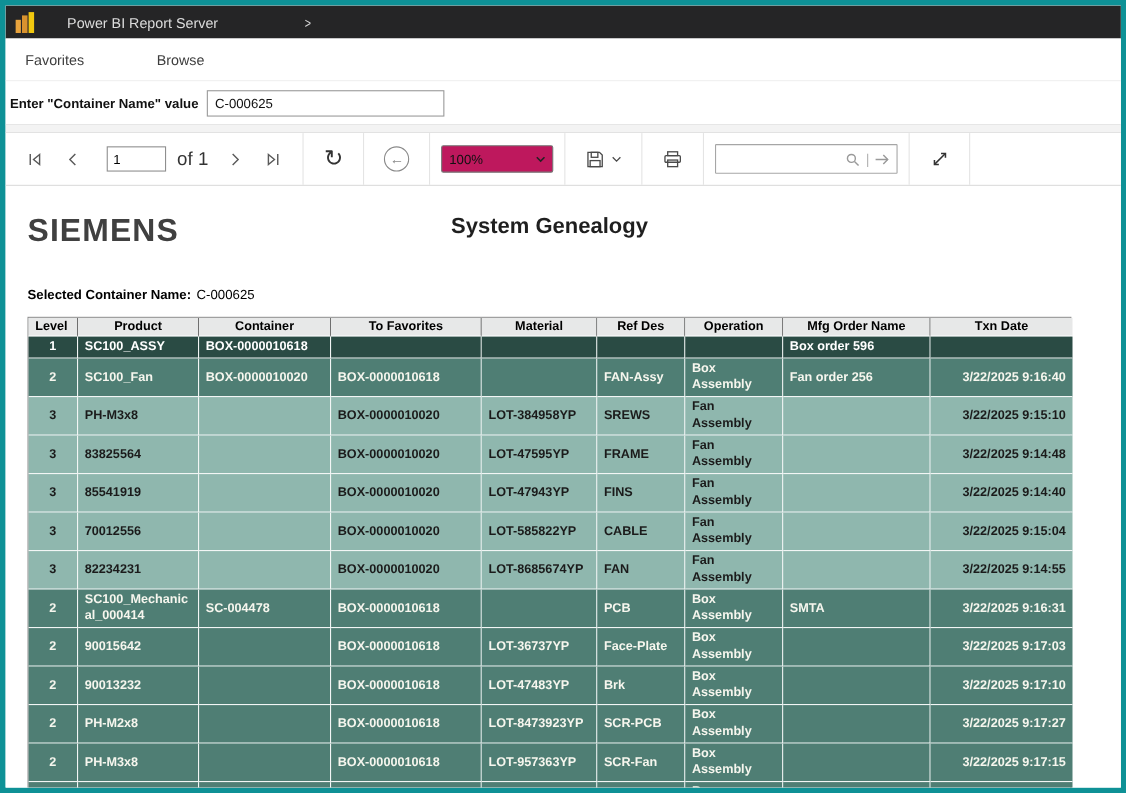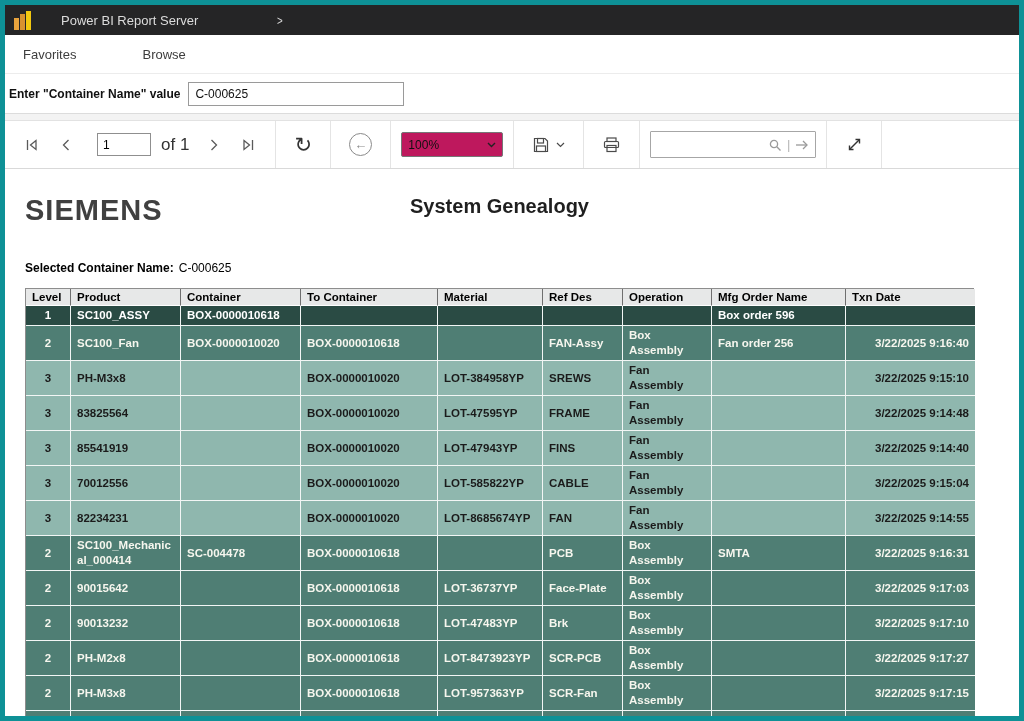--- a/index.html
+++ b/index.html
@@ -38,21 +38,21 @@
   .report-header{position:relative;height:42px;}
   .siemens-logo{font-size:29px;font-weight:800;letter-spacing:1px;color:#404040;line-height:36px;}
   .report-title{position:absolute;left:0;right:0;top:3px;text-align:center;font-size:20px;font-weight:700;color:#1f1f1f;}
   .selected-row{display:flex;margin-top:27px;font-size:12px;color:#000;}
   .sel-pair{display:flex;gap:5px;align-items:center;}
   .sel-pair.first{width:275px;}
   .sel-label{font-weight:700;}
   
   .tablewrap{margin-top:13px;border:1px solid #8d8d8d;width:949px;box-sizing:border-box;}
   table.gen{border-collapse:separate;border-spacing:0;width:100%;table-layout:fixed;font-size:11.5px;}
-  table.gen th{background:#e7e8e8;color:#000;font-weight:700;text-align:left;padding:2px 6px;height:17px;border-right:1px solid #6f6f6f;border-bottom:1px solid #fff;box-sizing:border-box;}
+  table.gen th{background:#e7e8e8;color:#000;font-weight:700;text-align:center;padding:2px 6px;height:17px;border-right:1px solid #6f6f6f;border-bottom:1px solid #fff;box-sizing:border-box;}
   table.gen th:last-child{border-right:none;}
   table.gen th.c-level{text-align:left;}
   table.gen td{padding:2px 6px;height:17px;border-right:1px solid #f2f6f5;border-bottom:1px solid #f2f6f5;font-weight:600;overflow:hidden;box-sizing:border-box;line-height:15px;}
   table.gen td:last-child{border-right:none;}
   table.gen tr:last-child td{border-bottom:none;}
   tr.dark td{background:#2a4b44;color:#ffffff;}
   tr.mid td{background:#4f7e74;color:#f6f6ee;}
   tr.light td{background:#8fb7ae;color:#1b1b1b;}
   td.c-level{text-align:center;}
   td.c-txn_date{text-align:right;}
@@ -211,21 +211,21 @@
               <col style="width: 80px;">
               <col style="width: 89px;">
               <col style="width: 134px;">
               <col style="width: 129px;">
             </colgroup>
           <thead>
               <tr>
                 <th class="c-level">Level</th>
                 <th class="c-product">Product</th>
                 <th class="c-container">Container</th>
-                <th class="c-to_container">To Container</th>
+                <th class="c-to_container">To Favorites</th>
                 <th class="c-material">Material</th>
                 <th class="c-ref_des">Ref Des</th>
                 <th class="c-operation">Operation</th>
                 <th class="c-mfg_order">Mfg Order Name</th>
                 <th class="c-txn_date">Txn Date</th>
               </tr>
             </thead>
           <tbody>
               <tr class="dark">
                 <td class="c-level">1</td>

